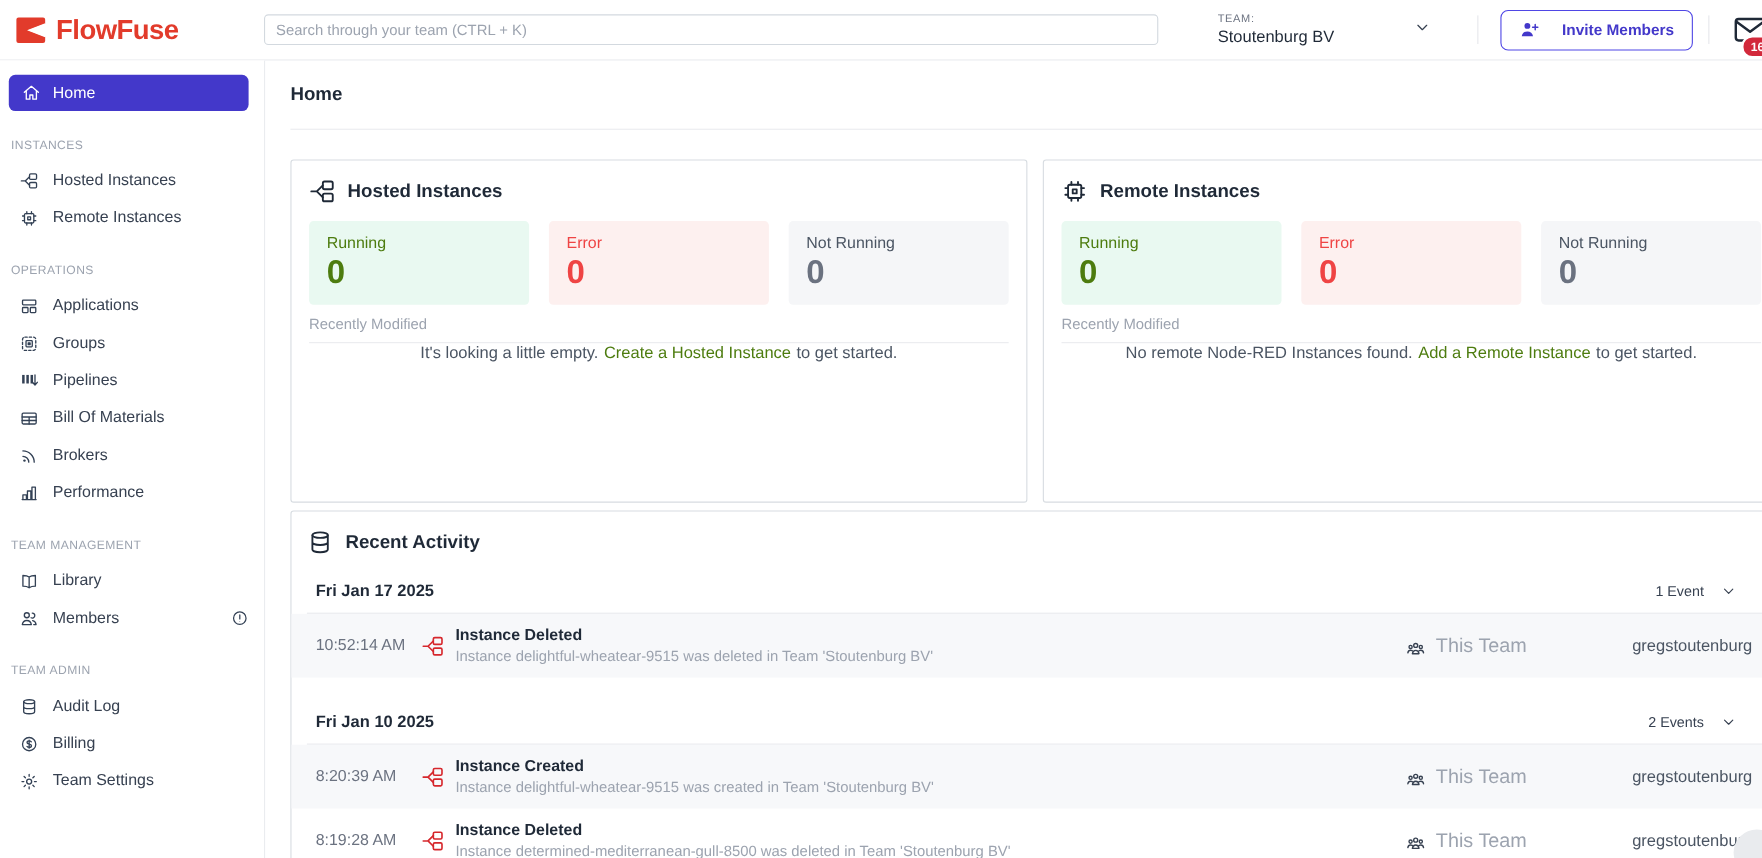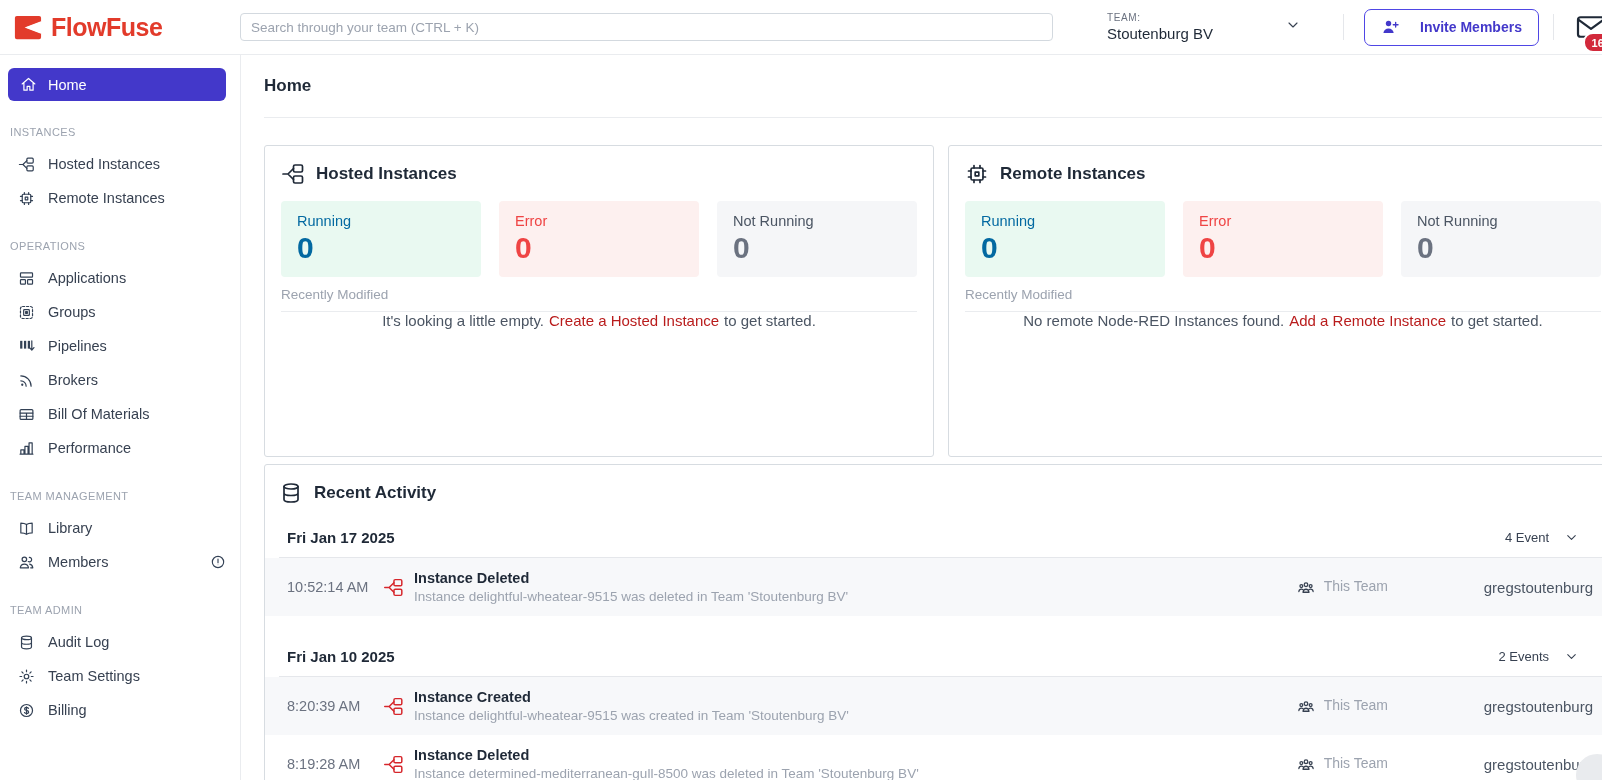--- a/index.html
+++ b/index.html
@@ -66,46 +66,46 @@
   .page-divider { margin-top:21px; width:1380px; border-top:1px solid #EAECEF; }
 
   .cards-row { margin-top:27px; display:flex; gap:14px; }
   .card { width:670px; height:312px; border:1px solid #D7DCE1; border-radius:3px; background:#fff; padding:16px; flex:none; }
   .card-header { display:flex; align-items:center; gap:11px; font-size:17px; font-weight:600; color:#1F2937; }
   .card-header .cico { display:flex; color:#1F2937; }
   .tiles { display:flex; gap:18px; margin-top:15px; }
   .tile { flex:1; border-radius:4px; padding:12px 16px; height:76px; }
   .tile-label { font-size:14.5px; }
   .tile-value { font-size:30px; font-weight:700; margin-top:2px; line-height:1.1; }
-  .tile.running { background:#E9F9F1; color:#0369a1; }
+  .tile.running { background:#E9F9F1; color:#4d7c0f; }
   .tile.error { background:#FDF0EF; color:#EF4444; }
   .tile.neutral { background:#F5F6F8; }
   .tile.neutral .tile-label { color:#4B5563; }
   .tile.neutral .tile-value { color:#6B7280; }
   .recently { margin-top:10px; color:#9CA3AF; font-size:13.5px; padding-bottom:9px; border-bottom:1px solid #EAECEF; }
   .empty-state { height:128px; display:flex; align-items:flex-start; justify-content:center; font-size:15px; color:#4B5563; }
-  .empty-state a { color:#b91c1c; text-decoration:none; margin:0 5px; cursor:pointer; }
+  .empty-state a { color:#4d7c0f; text-decoration:none; margin:0 5px; cursor:pointer; }
 
   
   .activity-card { margin-top:7px; width:1354px; min-height:360px; border:1px solid #D7DCE1; border-radius:3px; background:#fff; padding-bottom:10px; }
   .activity-header { display:flex; align-items:center; gap:11px; padding:16px 16px 12px 14px; font-size:17px; font-weight:600; color:#1F2937; }
   .activity-header .cico { display:flex; color:#1F2937; }
   .group { margin-top:2px; }
   .group + .group { margin-top:22px; }
   .group-header { display:flex; align-items:center; padding:10px 38px 11px 22px; }
   .group-date { font-size:15px; font-weight:600; color:#1F2937; }
   .group-count { margin-left:auto; display:flex; align-items:center; gap:15px; font-size:13px; color:#374151; cursor:pointer; }
   .group-divider { border-top:1px solid #E5E7EB; margin-left:14px; }
   .event-row { display:flex; align-items:center; padding:9px 24px 9px 22px; min-height:58px; }
   .event-row.alt { background:#F7F8FA; }
   .event-time { width:96px; font-size:14.5px; color:#6B7280; flex:none; }
   .event-icon { width:21px; color:#D6272C; margin-right:10px; flex:none; display:flex; }
   .event-title { font-size:14.5px; font-weight:600; color:#1F2937; }
   .event-desc { font-size:13.5px; color:#9CA3AF; margin-top:3px; }
-  .event-scope { margin-left:auto; display:flex; align-items:flex-start; gap:9px; color:#9CA3AF; font-size:14px; flex:none; }
+  .event-scope { margin-left:auto; display:flex; align-items:flex-end; gap:9px; color:#9CA3AF; font-size:18px; flex:none; }
   .event-scope .sico { color:#374151; display:flex; }
   .event-user { width:205px; text-align:right; font-size:15px; color:#4B5563; flex:none; }
 
   .corner-widget { position:absolute; right:-16px; bottom:-16px; width:42px; height:42px; border-radius:50%; background:#E9EBEE; }
 </style>
 </head>
 <body>
 
 <div class="topbar">
   <div class="logo">
@@ -215,34 +215,34 @@
           <rect x="8.4" y="4" width="3.2" height="11" fill="currentColor"></rect>
           <rect x="13.8" y="4" width="3.2" height="11" fill="currentColor"></rect>
           <path class="ic" stroke-width="2" d="M19.5 4v12.5 M16.3 13.5l3.2 3.5 3-3.5"></path>
         </svg>
     </span>
     <span>Pipelines</span>
   </div>
   <div class="nav-item">
     <span class="nico">
       <svg class="ic" width="17" height="17" viewBox="0 0 24 24">
+          <rect x="3" y="5" width="18" height="14" rx="1.5"></rect>
+          <path d="M3 10h18 M3 14.5h18 M12 10v9"></path>
+        </svg>
+    </span>
+    <span>Bill Of Materials</span>
+  </div>
+  <div class="nav-item">
+    <span class="nico">
+      <svg class="ic" width="17" height="17" viewBox="0 0 24 24">
           <circle cx="6" cy="18" r="1.6" fill="currentColor" stroke="none"></circle>
           <path d="M4 12.5a7.5 7.5 0 0 1 7.5 7.5 M4 5.5A14.5 14.5 0 0 1 18.5 20"></path>
         </svg>
     </span>
     <span>Brokers</span>
-  </div>
-  <div class="nav-item">
-    <span class="nico">
-      <svg class="ic" width="17" height="17" viewBox="0 0 24 24">
-          <rect x="3" y="5" width="18" height="14" rx="1.5"></rect>
-          <path d="M3 10h18 M3 14.5h18 M12 10v9"></path>
-        </svg>
-    </span>
-    <span>Bill Of Materials</span>
   </div>
   <div class="nav-item">
     <span class="nico">
       <svg class="ic" width="17" height="17" viewBox="0 0 24 24">
           <path d="M4 20v-6h4.5v6 M9.8 20V9h4.4v11 M15.6 20V4H20v16 M3 20h18"></path>
         </svg>
     </span>
     <span>Performance</span>
   </div>
 
@@ -278,34 +278,34 @@
       <svg class="ic" width="17" height="17" viewBox="0 0 24 24">
           <ellipse cx="12" cy="5.5" rx="7" ry="2.5"></ellipse>
           <path d="M5 5.5v13c0 1.4 3.1 2.5 7 2.5s7-1.1 7-2.5v-13 M5 12c0 1.4 3.1 2.5 7 2.5s7-1.1 7-2.5"></path>
         </svg>
     </span>
     <span>Audit Log</span>
   </div>
   <div class="nav-item">
     <span class="nico">
       <svg class="ic" width="17" height="17" viewBox="0 0 24 24">
+          <circle cx="12" cy="12" r="8.5"></circle>
+          <path d="M12 6.8v10.4 M14.8 9c-.6-.8-1.6-1.3-2.8-1.3-1.5 0-2.7.9-2.7 2.1s1.1 1.8 2.7 2.1c1.6.3 3 .9 3 2.2s-1.3 2.1-3 2.1c-1.2 0-2.2-.5-2.8-1.3"></path>
+        </svg>
+    </span>
+    <span>Billing</span>
+  </div>
+  <div class="nav-item">
+    <span class="nico">
+      <svg class="ic" width="17" height="17" viewBox="0 0 24 24">
           <circle cx="12" cy="12" r="3.2"></circle>
           <path d="M12 2.8v2.4 M12 18.8v2.4 M2.8 12h2.4 M18.8 12h2.4 M5.5 5.5l1.7 1.7 M16.8 16.8l1.7 1.7 M18.5 5.5l-1.7 1.7 M7.2 16.8l-1.7 1.7"></path>
         </svg>
     </span>
     <span>Team Settings</span>
-  </div>
-  <div class="nav-item">
-    <span class="nico">
-      <svg class="ic" width="17" height="17" viewBox="0 0 24 24">
-          <circle cx="12" cy="12" r="8.5"></circle>
-          <path d="M12 6.8v10.4 M14.8 9c-.6-.8-1.6-1.3-2.8-1.3-1.5 0-2.7.9-2.7 2.1s1.1 1.8 2.7 2.1c1.6.3 3 .9 3 2.2s-1.3 2.1-3 2.1c-1.2 0-2.2-.5-2.8-1.3"></path>
-        </svg>
-    </span>
-    <span>Billing</span>
   </div>
 </div>
 
 <div class="main">
   <div class="page-title">Home</div>
   <div class="page-divider"></div>
 
   <div class="cards-row">
 
     <div class="card">
@@ -383,21 +383,21 @@
             <path d="M5 5.5v13c0 1.4 3.1 2.5 7 2.5s7-1.1 7-2.5v-13 M5 12c0 1.4 3.1 2.5 7 2.5s7-1.1 7-2.5"></path>
           </svg>
       </span>
       <span>Recent Activity</span>
     </div>
 
     <div class="group">
       <div class="group-header">
         <span class="group-date">Fri Jan 17 2025</span>
         <span class="group-count">
-          <span>4 Event</span>
+          <span>1 Event</span>
           <svg class="ic" width="15" height="15" viewBox="0 0 24 24" stroke-width="2.6">
               <path d="M6 9l6 6 6-6"></path>
             </svg>
         </span>
       </div>
       <div class="group-divider"></div>
       <div class="event-row alt">
         <span class="event-time">10:52:14 AM</span>
         <span class="event-icon">
           <svg class="ic" width="21" height="21" viewBox="0 0 24 24" stroke-width="1.9">

